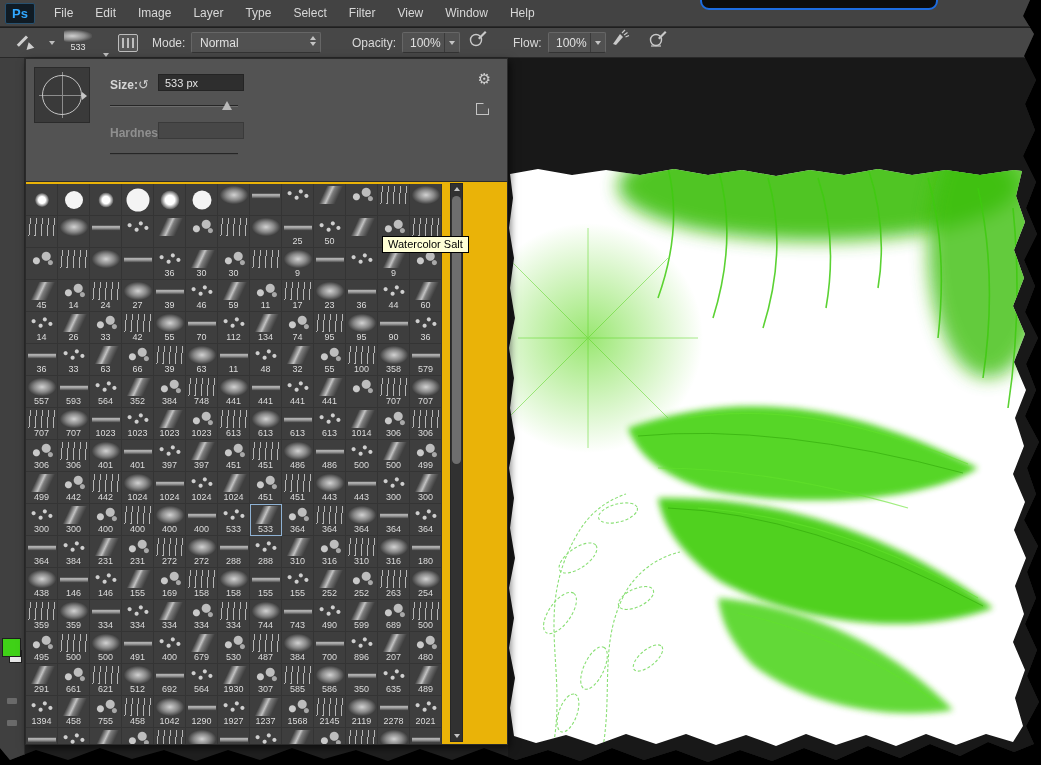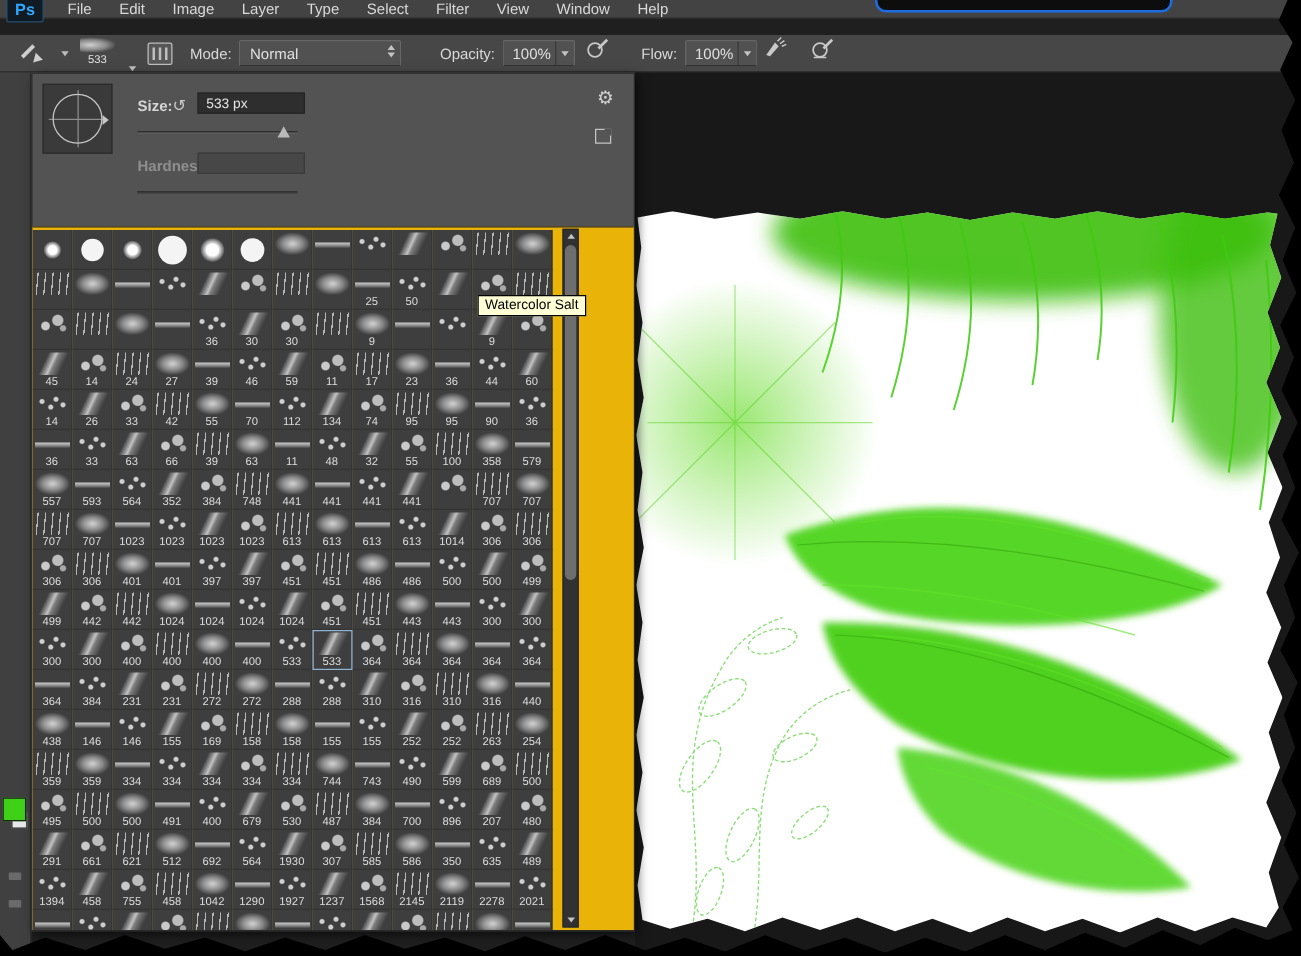--- a/index.html
+++ b/index.html
@@ -2,21 +2,21 @@
 <html><head>
 <meta charset="utf-8">
 <style>
   * { box-sizing: border-box; margin: 0; padding: 0; }
   html,body { width:1041px; height:765px; background:#000; overflow:hidden;
     font-family:"Liberation Sans", sans-serif; }
   .window { position:absolute; inset:0; background:#1f1f1f;
     clip-path: polygon(0px 0px,1030px 0px,1023px 16px,1034px 34px,1024px 56px,1036px 80px,1025px 104px,1035px 130px,1023px 156px,1036px 182px,1026px 208px,1037px 234px,1024px 260px,1035px 286px,1025px 312px,1038px 338px,1026px 364px,1036px 390px,1025px 416px,1039px 442px,1027px 468px,1036px 494px,1024px 520px,1038px 546px,1027px 572px,1036px 598px,1025px 624px,1037px 650px,1027px 676px,1039px 702px,1026px 726px,1034px 744px,1014px 752px,988px 742px,960px 756px,930px 744px,900px 758px,868px 746px,836px 760px,804px 748px,772px 761px,740px 750px,708px 762px,676px 750px,644px 760px,612px 748px,580px 761px,548px 750px,516px 760px,484px 748px,452px 760px,420px 749px,388px 761px,356px 750px,324px 759px,292px 748px,260px 760px,228px 750px,196px 761px,164px 750px,132px 759px,100px 748px,68px 760px,36px 750px,10px 760px,0px 748px); }
 
   
-  .menu-bar { position:absolute; left:0; top:0; width:1041px; height:15px;
+  .menu-bar { position:absolute; left:0; top:0; width:1041px; height:27px;
     background:#434343; border-bottom:1px solid #2a2a2a; display:flex; align-items:center; }
   .ps-logo { width:30px; height:21px; margin:0 8px 0 5px; background:#101b24;
     color:#31a8ff; font-weight:bold; font-size:13px; display:flex; align-items:center;
     justify-content:center; border:1px solid #27506e; border-radius:2px; }
   .menu-items { display:flex; }
   .menu-items span { color:#d8d8d8; font-size:12px; padding:5px 11px; cursor:default; }
   .highlight-frame { position:absolute; left:700px; top:-8px; width:238px; height:18px;
     background:#0d0d0d; border:2px solid #1d6ce0; border-radius:9px; }
 
   
@@ -928,21 +928,21 @@
           <div class="cell">
             <div class="thumb t1"></div>
             <div class="num">310</div>
           </div>
           <div class="cell">
             <div class="thumb t0"></div>
             <div class="num">316</div>
           </div>
           <div class="cell">
             <div class="thumb t5"></div>
-            <div class="num">440</div>
+            <div class="num">180</div>
           </div>
           <div class="cell">
             <div class="thumb t0"></div>
             <div class="num">438</div>
           </div>
           <div class="cell">
             <div class="thumb t5"></div>
             <div class="num">146</div>
           </div>
           <div class="cell">

